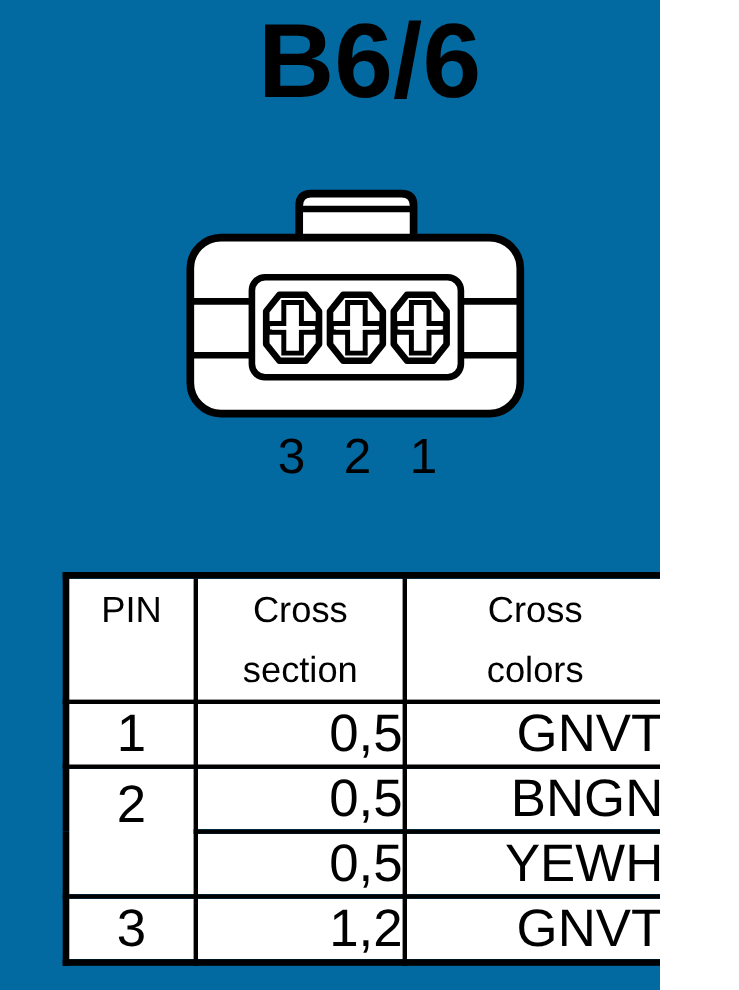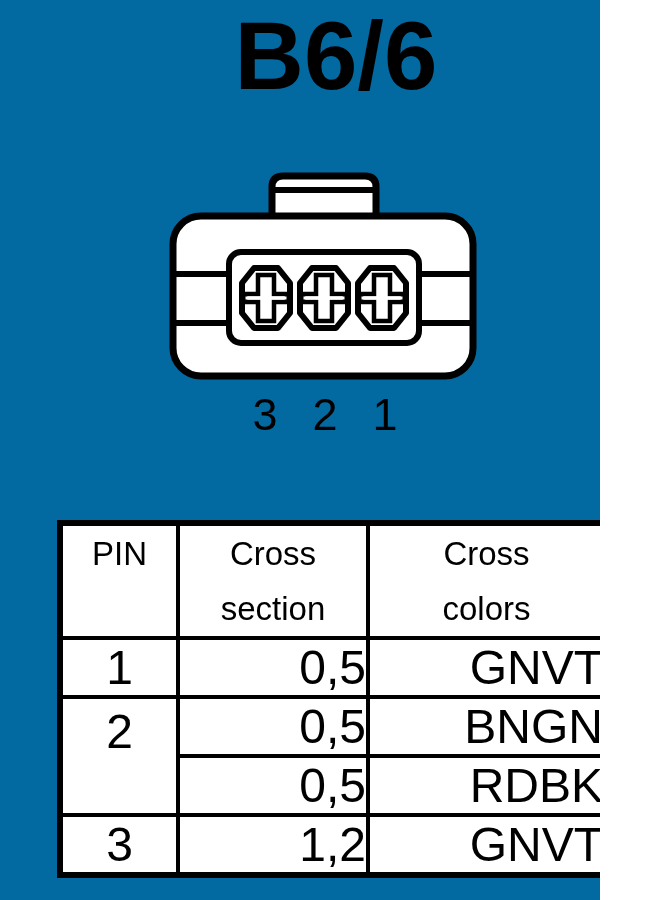--- a/index.html
+++ b/index.html
@@ -145,21 +145,21 @@
       <td class="val-cell">0,5</td>
       <td class="val-cell">GNVT</td>
     </tr>
     <tr>
       <td class="pin-cell-span" rowspan="2">2</td>
       <td class="val-cell">0,5</td>
       <td class="val-cell">BNGN</td>
     </tr>
     <tr>
       <td class="val-cell">0,5</td>
-      <td class="val-cell">RDBK</td>
+      <td class="val-cell">YEWH</td>
     </tr>
     <tr>
       <td class="pin-cell">3</td>
       <td class="val-cell">1,2</td>
       <td class="val-cell">GNVT</td>
     </tr>
   </tbody>
     </table>
 
 </div>

